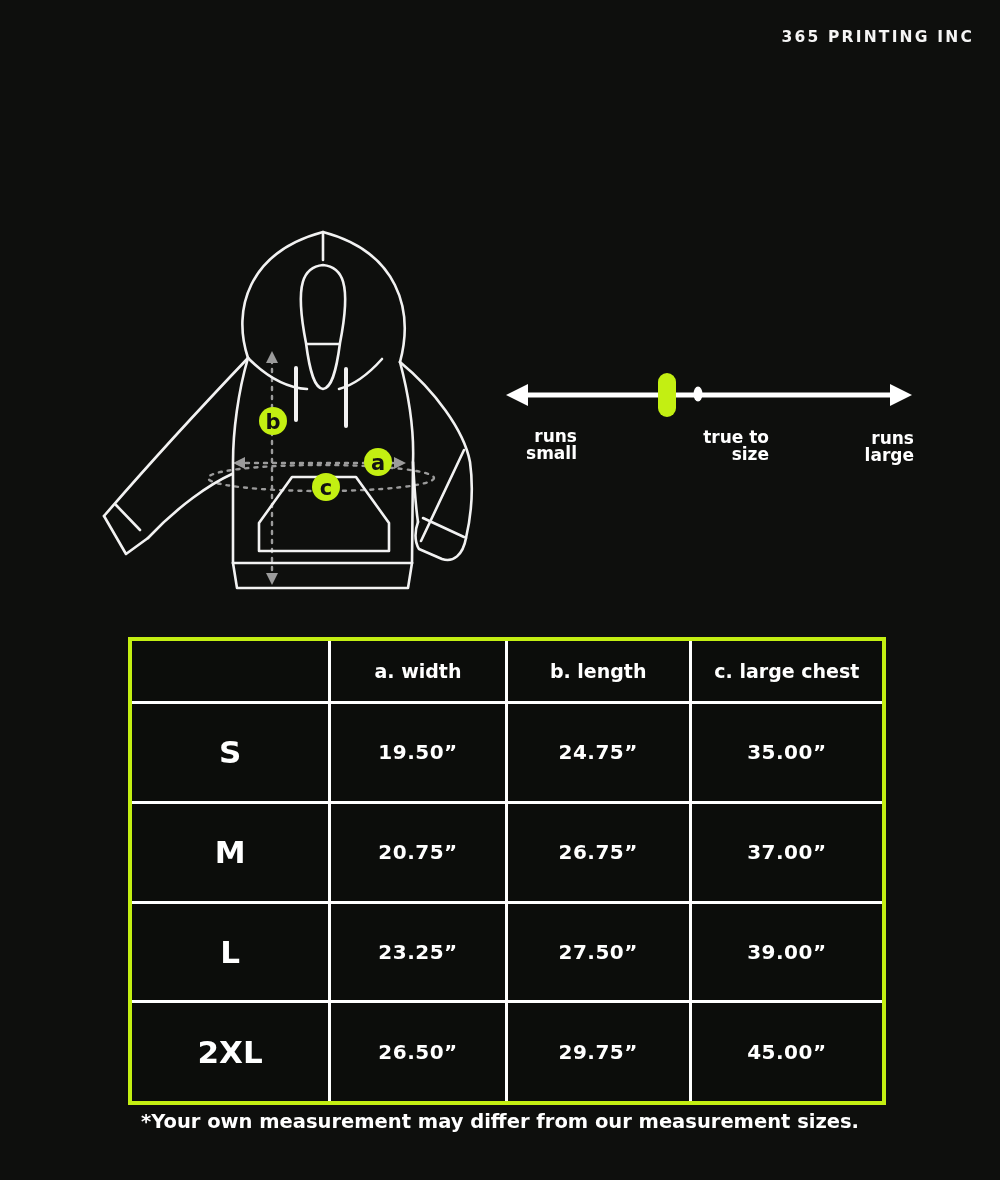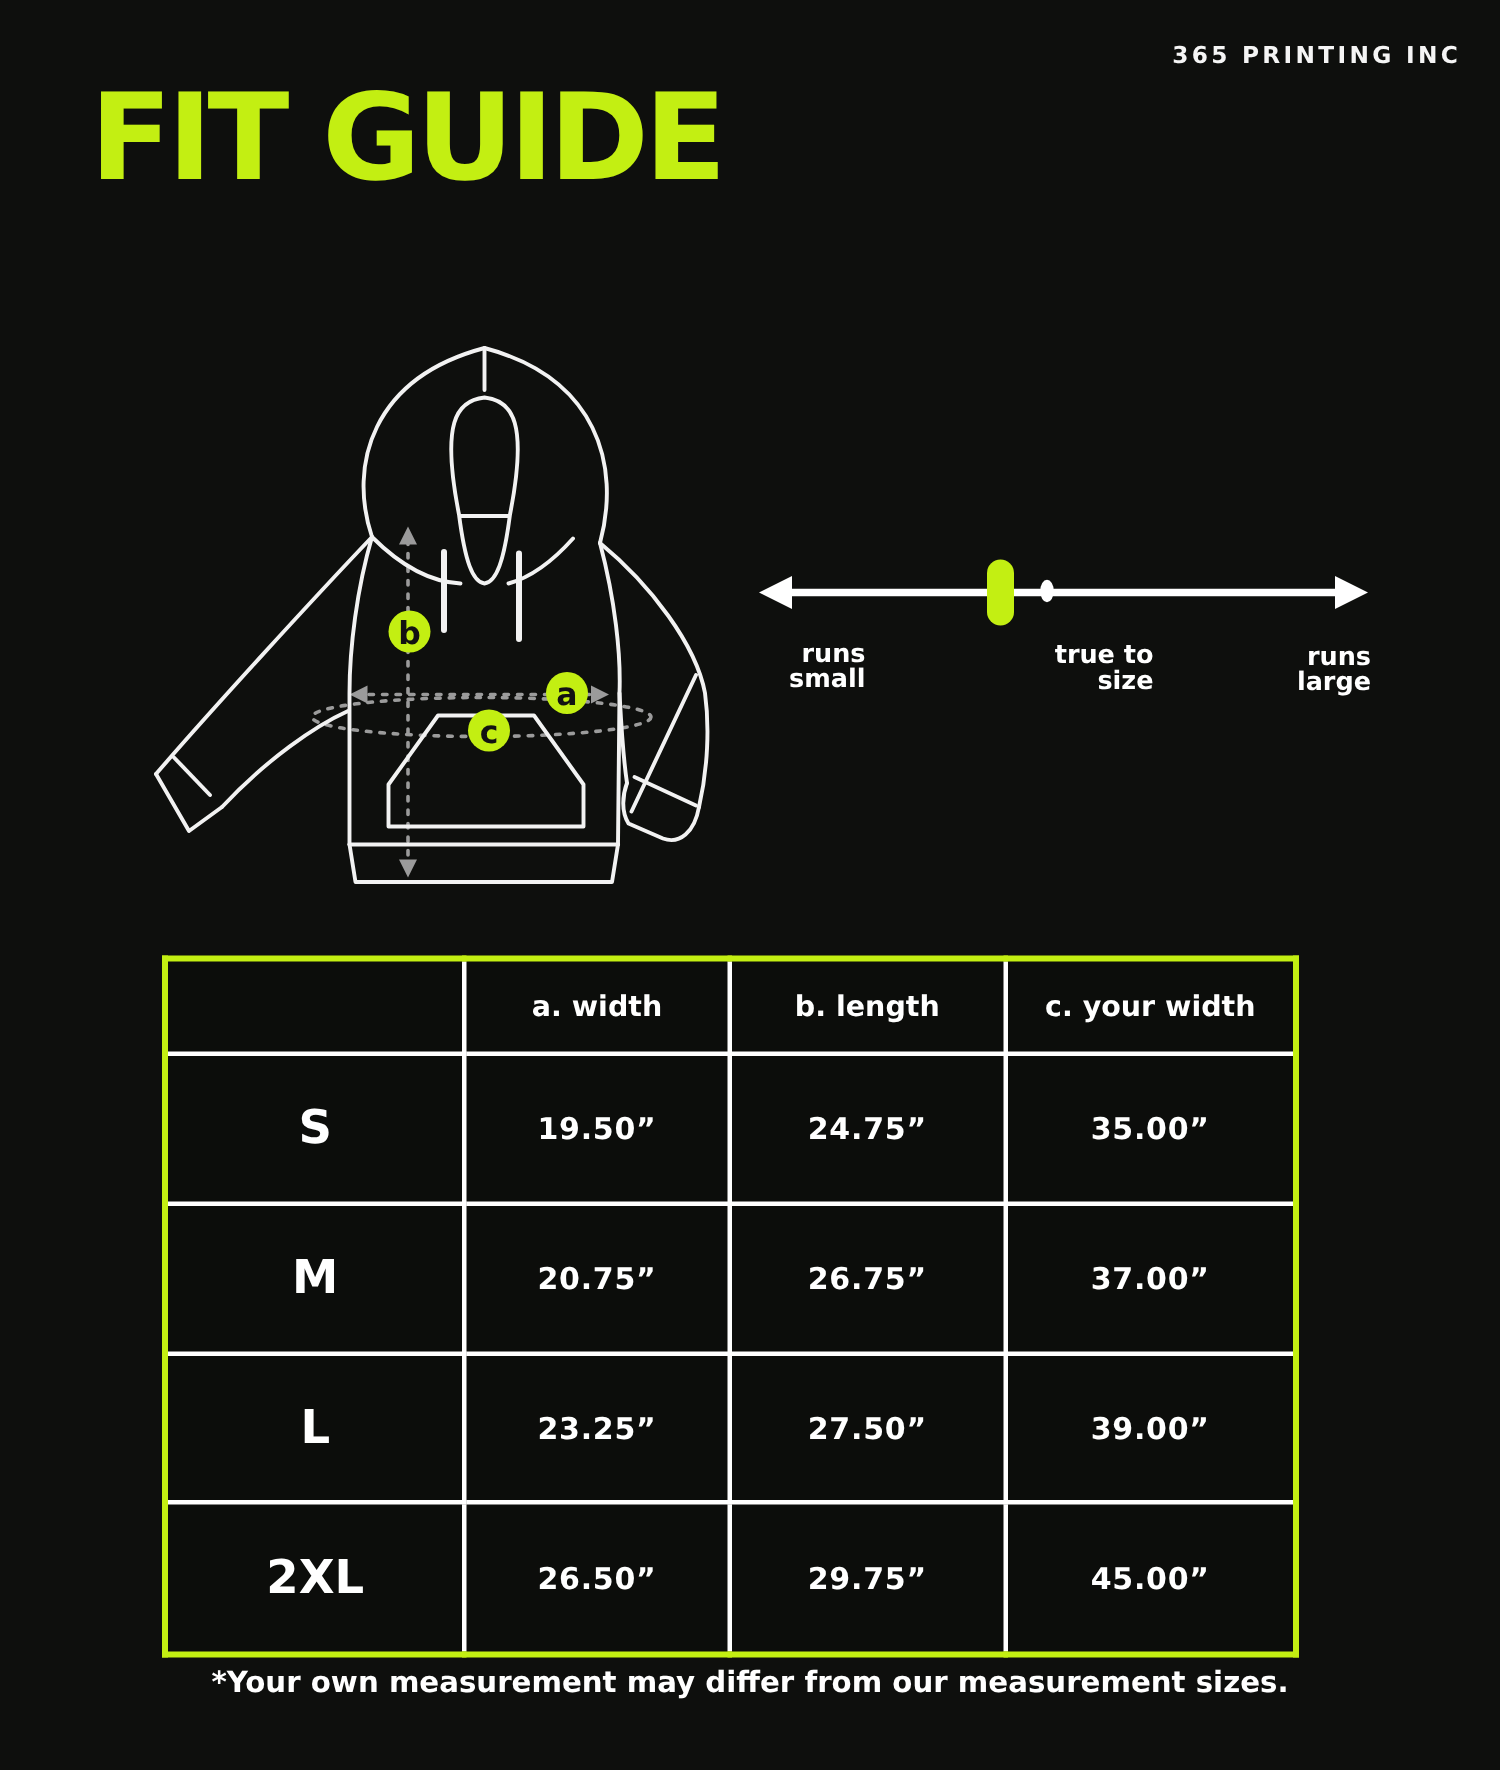--- a/index.html
+++ b/index.html
@@ -25,21 +25,21 @@
   .hoodie-svg{position:absolute;left:80px;top:210px;}
   .scale-svg{position:absolute;left:500px;top:365px;}
   .scale-label{
     position:absolute;text-align:right;
     font-size:17px;line-height:16.5px;color:#ffffff;
   }
   .lbl-small{left:503px;top:428px;width:74px;}
   .lbl-true{left:645px;top:429px;width:124px;}
   .lbl-large{left:840px;top:430px;width:74px;}
   table.size-chart{
-    position:absolute;left:108px;top:637px;
+    position:absolute;left:128px;top:637px;
     width:758px;height:468px;
     border-collapse:collapse;table-layout:fixed;
     border:4px solid #c3ef12;
     background:#0c0d0b;
   }
   table.size-chart td,table.size-chart th{
     border:3px solid #ffffff;
     text-align:center;vertical-align:middle;
     color:#ffffff;padding:0;
   }
@@ -55,21 +55,20 @@
   .ah{fill:#9b9b9b;}
   .marker-circle{fill:#c3ef12;}
   .marker-letter{fill:#121212;font-family:"DejaVu Sans","Liberation Sans",sans-serif;font-weight:bold;font-size:21px;text-anchor:middle;}
 </style>
 </head>
 <body>
 
 <div class="canvas">
 
   <div class="brand">365 PRINTING INC</div>
-  <h1 class="title">FIT GUIDE</h1>
 
   <svg class="hoodie-svg" width="400" height="390" viewBox="0 0 400 390">
 
     <ellipse class="dash" cx="241" cy="268" rx="113" ry="13"></ellipse>
 
     <line class="dash" x1="192" y1="150" x2="192" y2="366"></line>
     <polygon class="ah" points="186,153 198,153 192,141"></polygon>
     <polygon class="ah" points="186,363 198,363 192,375"></polygon>
 
     <line class="dash" x1="157" y1="253" x2="322" y2="253"></line>
@@ -152,21 +151,21 @@
       <col style="width:26.5%">
         <col style="width:23.4%">
         <col style="width:24.4%">
         <col style="width:25.7%">
     </colgroup>
     <thead>
       <tr>
         <th></th>
         <th>a. width</th>
         <th>b. length</th>
-        <th>c. your width</th>
+        <th>c. large chest</th>
       </tr>
     </thead>
     <tbody>
       <tr>
         <td class="size-cell">S</td>
         <td class="val-cell">19.50”</td>
         <td class="val-cell">24.75”</td>
         <td class="val-cell">35.00”</td>
       </tr>
       <tr>

